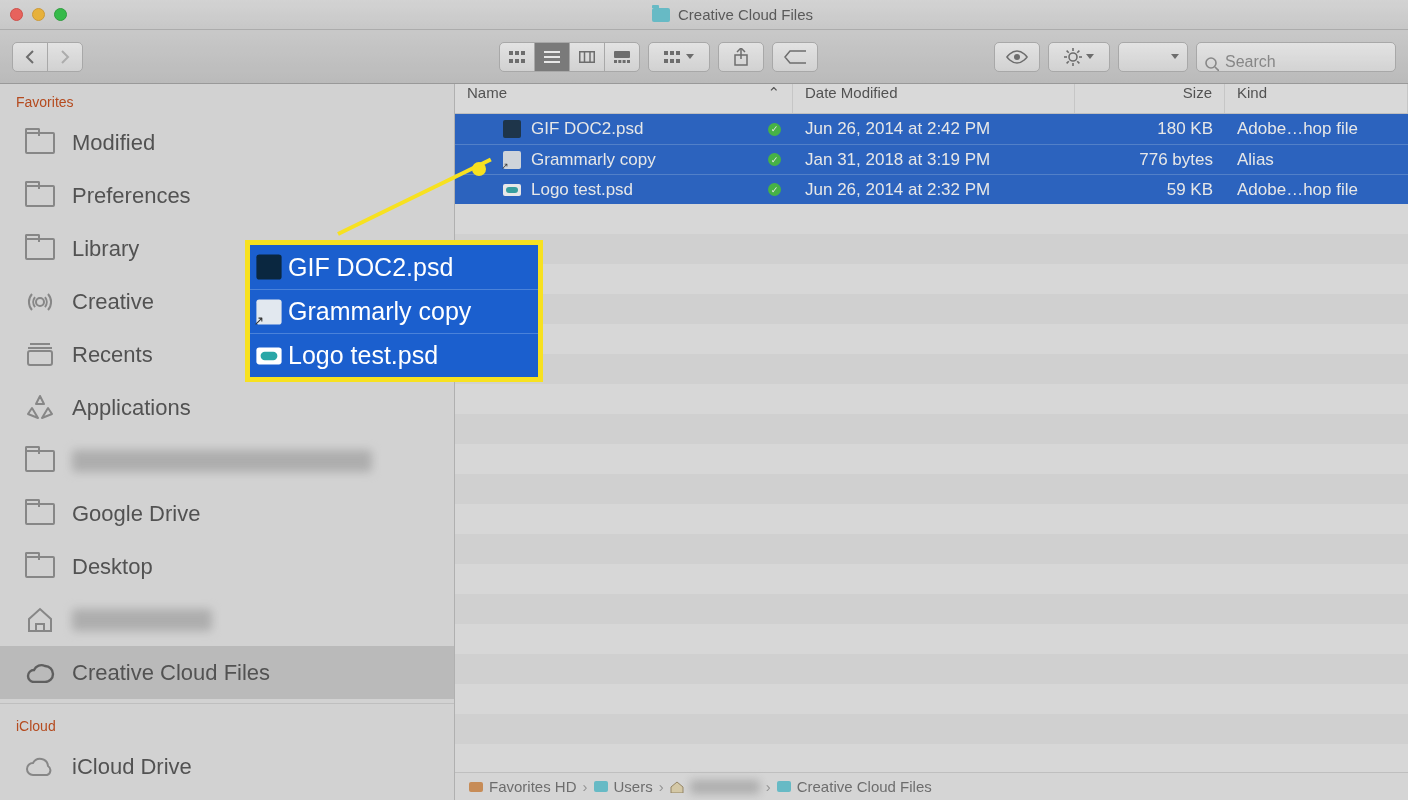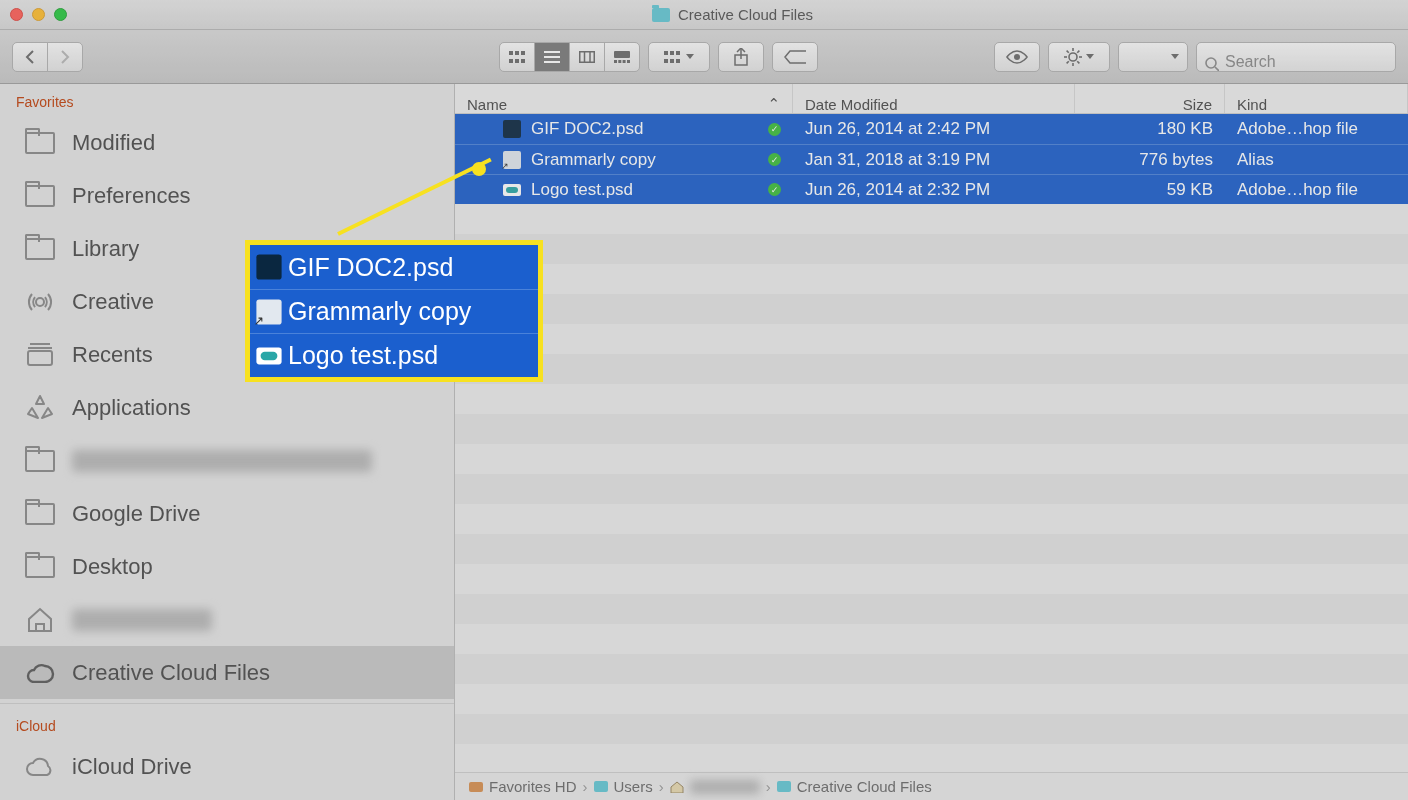--- a/index.html
+++ b/index.html
@@ -42,21 +42,21 @@
 .side-item.selected{ background:#c8c8c8; }
 .side-icon{ width:32px; height:26px; display:flex; align-items:center; justify-content:center; color:#818181;}
 .folder-shape{width:30px;height:22px;border:2px solid #8a8a8a;border-radius:2px;position:relative;}
 .folder-shape::before{content:"";position:absolute;top:-6px;left:-2px;width:11px;height:6px;border:2px solid #8a8a8a;border-bottom:none;border-radius:2px 2px 0 0;}
 .blur{ filter:blur(5px); background:#b9b9b9; color:transparent; height:22px; width:200px; border-radius:3px;}
 .divider{height:1px;background:#cfcfcf;margin:4px 0;}
 
 
 .content{ flex:1; display:flex; flex-direction:column; background:#ececec; }
 .colhead{ height:30px; background:#eeeeee; border-bottom:1px solid #cfcfcf; display:flex; align-items:center; font-size:15px; color:#4a4a4a; }
-.colhead > div{ padding:0 12px; border-right:1px solid #d7d7d7; height:100%; display:flex; align-items:flex-end; }
+.colhead > div{ padding:0 12px; border-right:1px solid #d7d7d7; height:100%; display:flex; align-items:flex-start; }
 .col-name{width:338px; justify-content:space-between;}
 .col-date{width:282px;}
 .col-size{width:150px; justify-content:flex-end;}
 .col-kind{flex:1;}
 .rows{flex:1;position:relative;}
 .row{height:30px;display:flex;align-items:center;font-size:17px;}
 .row.sel{background:#1b5fce;color:#fff;}
 .row.sel + .row.sel{border-top:1px solid #4a82da;}
 .row.stripe{background:#e3e3e3;}
 .cell{padding:0 12px;display:flex;align-items:center;height:100%;}

